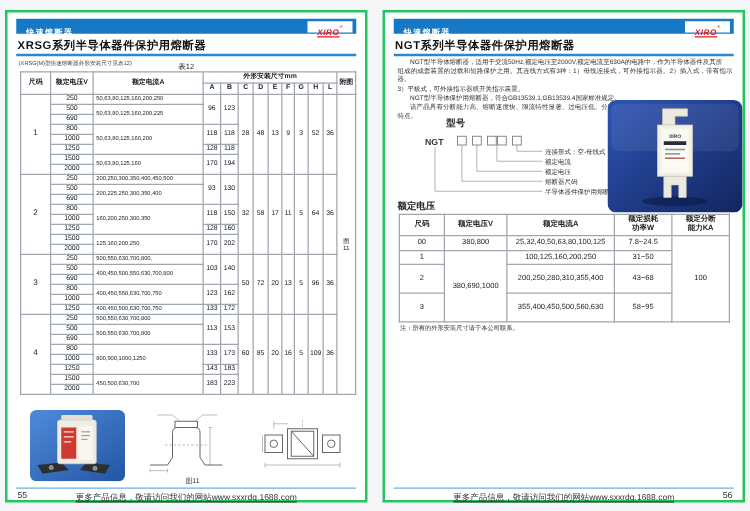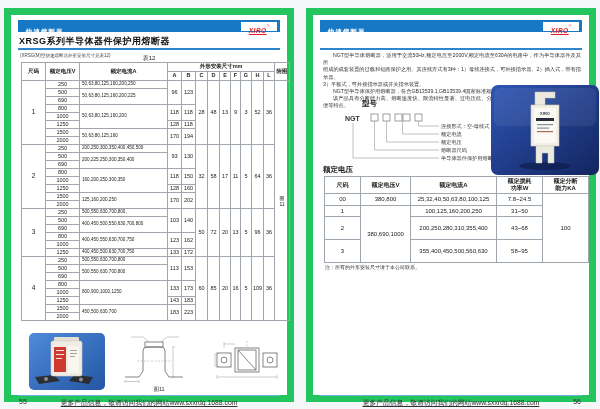--- a/index.html
+++ b/index.html
@@ -4,21 +4,21 @@
 <style>
   html,body{margin:0;padding:0;}
   body{
     width:600px;height:409px;position:relative;overflow:hidden;
     background:#f4f6f8;
     font-family:"Liberation Sans","DejaVu Sans",sans-serif;
     color:#222;
   }
   .page{
     position:absolute;top:8px;width:290px;height:394px;
-    background:#ffffff;border:7px solid #22c55e;box-sizing:border-box;
+    background:#ffffff;border:2px solid #22c55e;box-sizing:border-box;
   }
   #pageL{left:4px;} #pageR{left:306px;}
   .hbar{position:absolute;left:7px;right:7px;top:5px;height:12px;background:#1779c6;}
   .hbar-label{color:#fff;font-size:6.5px;font-weight:bold;line-height:12px;padding-left:8px;letter-spacing:1px;display:inline-block;}
   .logo{position:absolute;right:3px;top:1.5px;width:36px;height:9px;background:#fff;text-align:center;line-height:9px;}
   .logo i{font-style:italic;font-weight:bold;color:#e01b22;font-size:6.5px;text-decoration:underline;letter-spacing:.5px;}
   .logo sup{color:#e01b22;font-size:3.5px;vertical-align:super;}
   .title{position:absolute;left:8px;top:20px;font-size:9px;font-weight:bold;color:#111;letter-spacing:.5px;}
   .rule{position:absolute;left:7px;right:7px;top:32.5px;height:2px;background:#2f86cd;}
   .note{position:absolute;left:9px;top:37.5px;font-size:4.5px;color:#444;}
@@ -351,20 +351,21 @@
   <div class="fline"></div>
   <span class="pnum pnum-l">55</span>
   <span class="furl">更多产品信息，敬请访问我们的网站www.sxxrdq.1688.com</span>
 </div>
 
 <div class="page" id="pageR">
   <div class="hbar">
     <span class="hbar-label">快速熔断器</span>
     <span class="logo"><i>XIRO</i><sup>®</sup></span>
   </div>
+  <div class="title">NGT系列半导体器件保护用熔断器</div>
   <div class="rule"></div>
 
   <div class="intro">
     <div class="indent">NGT型半导体熔断器，适用于交流50Hz,额定电压至2000V,额定电流至630A的电路中，作为半导体器件及其所</div>
     <div>组成的成套装置的过载和短路保护之用。其连线方式有3种：1）母线连接式，可外接指示器。2）插入式，带有指示器。</div>
     <div>3）平板式，可外接指示器或开关指示装置。</div>
     <div class="indent">NGT型半导体保护用熔断器，符合GB13539.1,GB13539.4国家标准规定。</div>
     <div class="indent">该产品具有分断能力高、熔断速度快、限流特性显著、过电压低、分断I²t小、功率损耗低、体积小、安装方便等特点。</div>
   </div>
 

